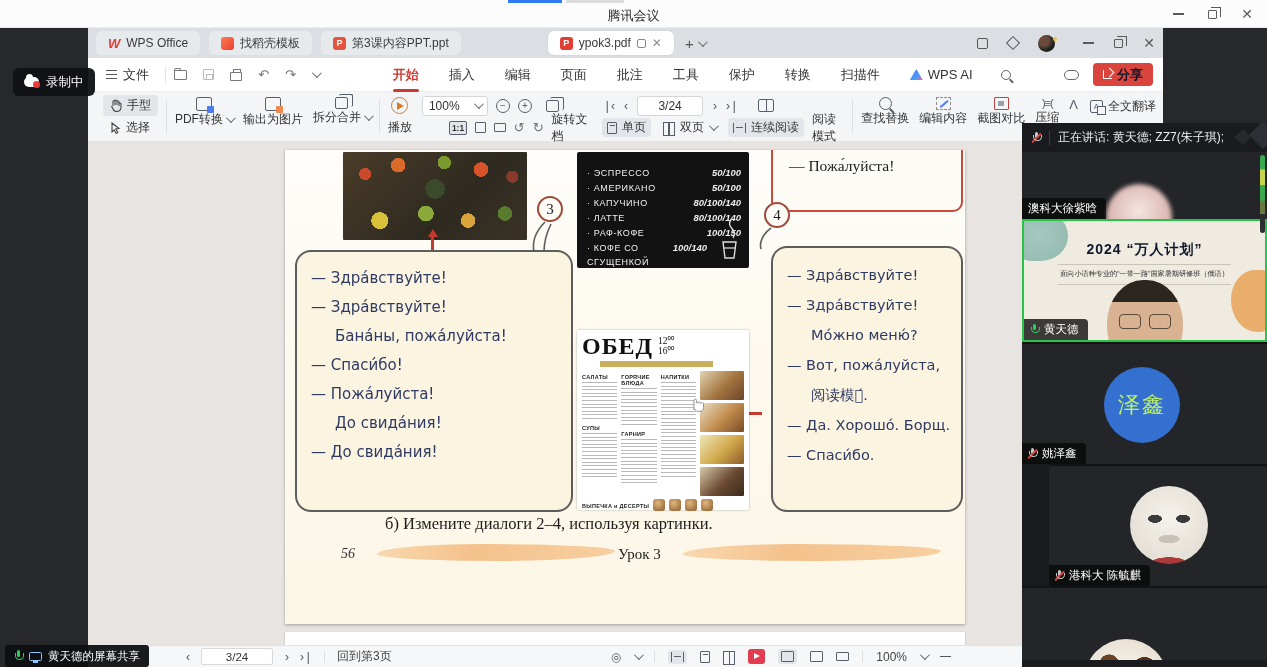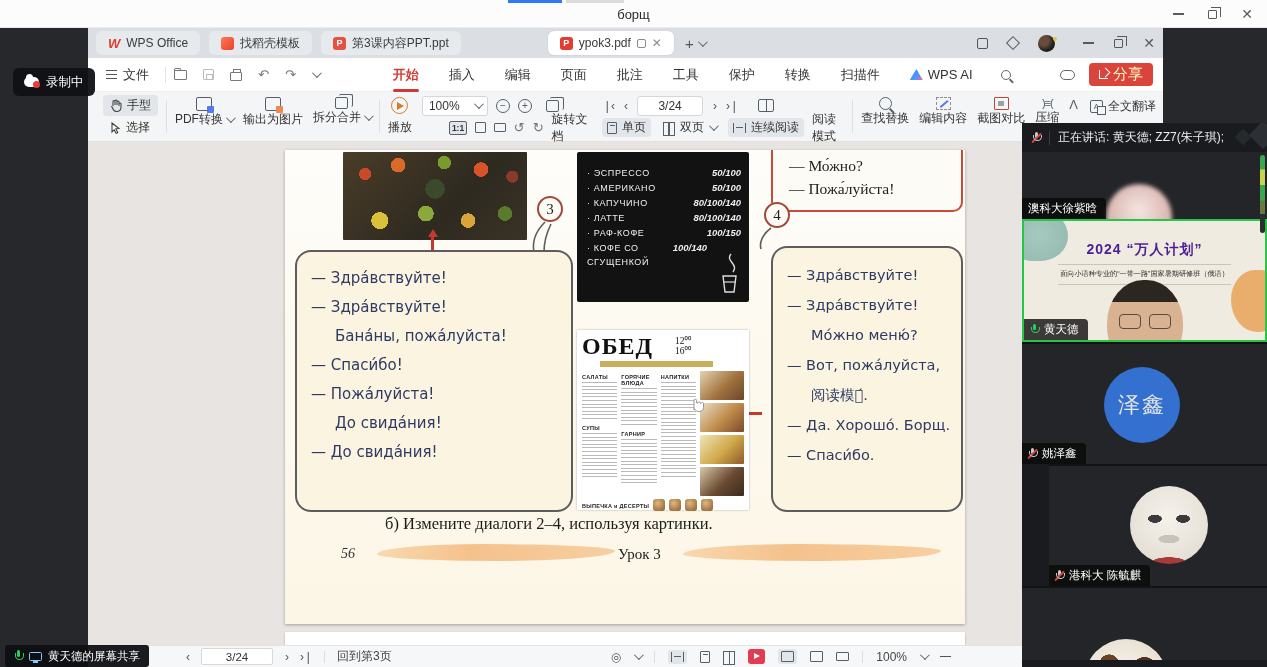--- a/index.html
+++ b/index.html
@@ -55,21 +55,21 @@
   .arrow-glyph { font-size:13px; color:#777; }
   .menu-items { display:flex; align-items:center; gap:26px; margin-left:72px; }
   .mi { padding:4px 2px; position:relative; cursor:default; }
   .mi.active { color:#cf3b34; font-weight:bold; }
   .mi.active::after { content:""; position:absolute; left:2px; right:2px; bottom:-4px; height:2.5px; background:#cf3b34; border-radius:2px; }
   .ai-ic { width:13px; height:11px; clip-path:polygon(50% 0,100% 100%,0 100%); background:linear-gradient(135deg,#7b5cff,#39a0ff 55%,#ff5ca8); display:inline-block; }
   .ic-mag { width:10px; height:10px; border:1.5px solid #666; border-radius:50%; position:relative; display:inline-block; }
   .ic-mag::after { content:""; position:absolute; right:-4px; bottom:-3px; width:5px; height:1.5px; background:#666; transform:rotate(45deg); }
   .menu-right { margin-left:auto; display:flex; align-items:center; gap:14px; }
   .ic-cloud { width:15px; height:10px; border:1.4px solid #666; border-radius:7px; display:inline-block; }
-  .share-btn { background:#d9453c; color:#fef9c3; border-radius:4px; height:23px; display:flex; align-items:center; gap:5px; padding:0 10px; font-size:15px; }
+  .share-btn { background:#d9453c; color:#0f172a; border-radius:4px; height:23px; display:flex; align-items:center; gap:5px; padding:0 10px; font-size:13px;font-weight:bold; }
   .share-arrow { width:9px; height:9px; border-bottom:1.4px solid #fff; border-left:1.4px solid #fff; position:relative; display:inline-block; }
   .share-arrow::after { content:""; position:absolute; right:-1px; top:-1px; width:6px; height:6px; border-top:1.4px solid #fff; border-right:1.4px solid #fff; transform:rotate(45deg); }
 
   
   .toolbar { height:50px; background:#f4f5f7; border-bottom:1px solid #e2e2e2; display:flex; align-items:stretch; padding:3px 0 3px 10px; font-size:12px; color:#333; }
   .tgroup { display:flex; flex-direction:column; justify-content:space-between; padding:0 5px; }
   .trow { display:flex; align-items:center; gap:8px; height:21px; }
   .vdiv { width:1px; background:#e0e0e0; margin:5px 3px; }
   .tool-sm { display:flex; align-items:center; gap:5px; padding:2px 7px; border-radius:4px; white-space:nowrap; }
   .tool-big { display:flex; flex-direction:column; align-items:center; justify-content:space-between; padding:2px 5px; border-radius:4px; white-space:nowrap; }
@@ -120,41 +120,41 @@
       radial-gradient(circle 11px at 55% 12%, #7a9a2e 0 60%, transparent 61%),
       radial-gradient(circle 12px at 75% 20%, #d9532a 0 60%, transparent 61%),
       radial-gradient(circle 10px at 92% 28%, #8a3a2a 0 60%, transparent 61%),
       radial-gradient(circle 14px at 20% 78%, #d9c23a 0 60%, transparent 61%),
       radial-gradient(circle 13px at 45% 70%, #8aa93a 0 60%, transparent 61%),
       radial-gradient(circle 12px at 68% 78%, #d9a43a 0 60%, transparent 61%),
       radial-gradient(circle 12px at 88% 70%, #5a7a2e 0 60%, transparent 61%),
       radial-gradient(circle 16px at 50% 42%, #3a4a2a 0 60%, transparent 61%),
       linear-gradient(135deg,#4a3c28,#2e2a20 60%,#3a3226); }
 
-  .board { left:292px; top:2px; width:172px; height:150px; background:#121212; border-radius:2px; color:#efefef; padding:14px 8px 6px 10px; }
+  .board { left:292px; top:2px; width:172px; height:116px; background:#121212; border-radius:2px; color:#efefef; padding:14px 8px 6px 10px; }
   .board-row { display:flex; justify-content:space-between; align-items:baseline; line-height:1.55; }
   .b-name { font-size:9px; letter-spacing:.6px; }
   .b-name::before { content:"· "; }
   .b-price { font-size:9.5px; font-weight:bold;font-style:italic; }
   .board-deco { position:absolute; right:10px; bottom:8px; width:20px; height:42px; }
 
   .redbox { left:486px; top:-10px; width:192px; height:72px; background:#fdfbf6; border:2.5px solid #c84b3a; border-radius:10px; padding:12px 0 0 16px; font-family:"Liberation Serif",serif; font-size:15.5px; color:#222; line-height:1.5; }
 
   .numcirc { width:26px; height:26px; border:2px solid #a0493b; border-radius:50%; background:#fdfbf6; display:flex; align-items:center; justify-content:center; font-family:"Liberation Serif",serif; font-size:15px; color:#222; }
   .c3 { left:252px; top:46px; } .c4 { left:479px; top:52px; }
 
   .bubble { background:#fbf4e1; border:2px solid #5d5d5d; border-radius:16px; padding:12px 8px 6px 14px; font-family:"DejaVu Sans",sans-serif; color:#2f3a63; font-size:15px; }
   .bub3 { left:10px; top:100px; width:278px; height:262px; }
   .bub4 { left:486px; top:96px; width:192px; height:266px; font-size:14.5px; }
   .dl { line-height:29px; white-space:nowrap; }
   .bub4 .dl { line-height:30px; }
   .cont { padding-left:24px; }
 
   .obed { left:292px; top:180px; width:172px; height:180px; background:#fff; box-shadow:0 0 2px rgba(0,0,0,.3); padding:4px 5px; }
-  .obed-head { display:flex; align-items:flex-start; gap:22px; }
+  .obed-head { display:flex; align-items:flex-start; gap:5px; }
   .obed-title { font-family:"Liberation Serif",serif; font-size:24px; font-weight:bold; letter-spacing:1px; color:#111; line-height:1; }
   .obed-times { font-family:"Liberation Serif",serif; font-size:9.5px; color:#111; line-height:1.1; padding-top:2px; }
   .obed-banner { height:6px; background:#c9af5e; margin:3px 0 4px 18px; width:70%; }
   .obed-body { display:flex; gap:4px; }
   .ocol { flex:1; }
   .oh { font-size:5.5px; font-weight:bold; color:#222; letter-spacing:.3px; margin:3px 0 2px; }
   .tlines { background:repeating-linear-gradient(180deg,#b9b9b9 0 1px,transparent 1px 3.6px); }
   .ophotos { width:44px; display:flex; flex-direction:column; gap:3px; }
   .fp { height:29px; border-radius:1px; background:linear-gradient(135deg,#e3d3b2,#a3743f 55%,#6b452a); }
   .fp:nth-child(2) { background:linear-gradient(135deg,#e8e0c8,#c08a4a 55%,#7a4a2a); }
@@ -199,28 +199,28 @@
   .nametag { position:absolute; left:0; bottom:0; background:rgba(8,8,8,.78); color:#fff; font-size:11.5px; padding:3px 9px 3px 6px; display:flex; align-items:center; gap:5px; border-radius:0 4px 0 0; z-index:3; white-space:nowrap; }
   .mic { position:relative; width:9px; height:12px; display:inline-block; flex:none; }
   .mic::before { content:""; position:absolute; left:2.8px; top:0; width:3.4px; height:6.5px; background:currentColor; border-radius:2px; }
   .mic::after { content:""; position:absolute; left:1px; top:3px; width:6.6px; height:5.5px; border:1.2px solid currentColor; border-top:none; border-radius:0 0 7px 7px; }
   .mic.green { color:#2ecc5c; } .mic.gray { color:#c9c9c9; }
   .mslash { position:absolute; left:-2px; top:5px; width:13px; height:1.8px; background:#e04444; transform:rotate(-45deg); border-radius:1px; }
   .av-blur { position:absolute; left:84px; top:32px; width:66px; height:66px; border-radius:50%; background:radial-gradient(circle at 50% 40%,#f5e6e2,#ddbab5 55%,#c9a6a2); filter:blur(2px); }
   .slide { position:absolute; inset:0; background:#efebe1; }
   .blob-teal { position:absolute; left:-14px; top:-12px; width:58px; height:52px; border-radius:50% 60% 55% 45%; background:radial-gradient(circle,#9fc4bb,#86b3a9); opacity:.9; }
   .blob-orange { position:absolute; right:-16px; bottom:8px; width:50px; height:62px; border-radius:55% 45% 50% 60%; background:#e9a75f; opacity:.9; }
-  .slide-title { margin-top:20px; text-align:center; color:#4c1d95; font-weight:bold; font-size:14px; letter-spacing:1px; position:relative; }
+  .slide-title { margin-top:20px; text-align:center; color:#0f172a; font-weight:bold; font-size:14px; letter-spacing:1px; position:relative; }
   .slide-rule { width:72%; height:1px; background:#c9c4b8; margin:5px auto 4px; }
   .slide-sub { font-size:7.5px; color:#2e2e2e; text-align:center; white-space:nowrap; transform:scale(.95); }
   .slide-badge { width:36px; height:9px; background:#5c7d8d; border-radius:2px; margin:5px auto 0; }
   .face { position:absolute; left:50%; transform:translateX(-50%); bottom:-30px; width:76px; height:90px; border-radius:48%; background:linear-gradient(180deg,#2c2620 0 24%,#d9b292 25%); }
   .face::after { content:""; position:absolute; left:12px; top:34px; width:20px; height:13px; border:1.6px solid #5a4a3a; border-radius:4px; box-shadow:26px 0 0 -1.6px #fff0, 0 0 0 0 #0000; }
   .face::before { content:""; position:absolute; right:12px; top:34px; width:20px; height:13px; border:1.6px solid #5a4a3a; border-radius:4px; }
-  .av-blue { position:absolute; left:82px; top:23px; width:76px; height:76px; border-radius:50%; background:#3470d0; color:#e5e5e5; display:flex; align-items:center; justify-content:center; font-size:22px; letter-spacing:2px; }
+  .av-blue { position:absolute; left:82px; top:23px; width:76px; height:76px; border-radius:50%; background:#3470d0; color:#bef264; display:flex; align-items:center; justify-content:center; font-size:22px; letter-spacing:2px; }
   .av-meme { position:absolute; left:81px; top:20px; width:78px; height:78px; border-radius:50%; background:
       radial-gradient(ellipse 12px 7px at 32% 42%, #3a3a3a 0 55%, transparent 60%),
       radial-gradient(ellipse 12px 7px at 68% 42%, #3a3a3a 0 55%, transparent 60%),
       radial-gradient(ellipse 20px 8px at 50% 68%, #c9c2b8 0 50%, transparent 55%),
       radial-gradient(ellipse 26px 7px at 50% 97%, #a83a3a 0 60%, transparent 65%),
       radial-gradient(circle at 50% 40%, #f5f2ec, #e3ded4 80%); }
   .av-anime { position:absolute; left:62px; top:51px; width:84px; height:84px; border-radius:50%; background:
       radial-gradient(circle 16px at 30% 30%, #6b4328 0 60%, transparent 62%),
       radial-gradient(circle 20px at 72% 36%, #54331e 0 60%, transparent 62%),
       radial-gradient(circle at 45% 55%, #fdfbf6, #e8e0d2 75%); }
@@ -237,21 +237,21 @@
 
   .handcurs { position:absolute; left:404px; top:244px; z-index:2; }
   .tailsvg { position:absolute; }
 </style>
 </head>
 <body>
 
 <div class="tm-titlebar">
   <div class="tm-line-blue"></div>
   <div class="tm-line-gray"></div>
-  <div class="tm-title">борщ</div>
+  <div class="tm-title">腾讯会议</div>
   <div class="tm-controls">
     <span class="wc-min"></span>
     <span class="wc-restore"></span>
     <span class="wc-close">✕</span>
   </div>
 </div>
 
 <div class="wps">
 
   <div class="tabbar">
@@ -470,21 +470,20 @@
             <span class="b-price">100/140</span>
           </div>
         <svg class="board-deco" viewBox="0 0 20 42" width="20" height="42">
             <path d="M12 2c-6 7 8 10 2 18" fill="none" stroke="#ddd" stroke-width="1.4"></path>
             <path d="M4 24h13l-2 16H6z" fill="none" stroke="#ddd" stroke-width="1.4"></path>
             <path d="M5 30h11" stroke="#ddd" stroke-width="1.2"></path>
           </svg>
       </div>
 
       <div class="abs redbox">
-        <div>— Мо́жно?</div>
         <div>— Пожа́луйста!</div>
       </div>
 
       <div class="abs numcirc c3">3</div>
       <div class="abs numcirc c4">4</div>
 
       <svg class="tailsvg" style="left:238px;top:68px" width="42" height="36" viewBox="0 0 42 36">
           <path d="M22 4C12 14 9 24 11 34 M28 6c-5 10-7 20-7 28" fill="none" stroke="#5d5d5d" stroke-width="1.6"></path>
         </svg>
       <svg class="tailsvg" style="left:470px;top:76px" width="26" height="24" viewBox="0 0 26 24">

